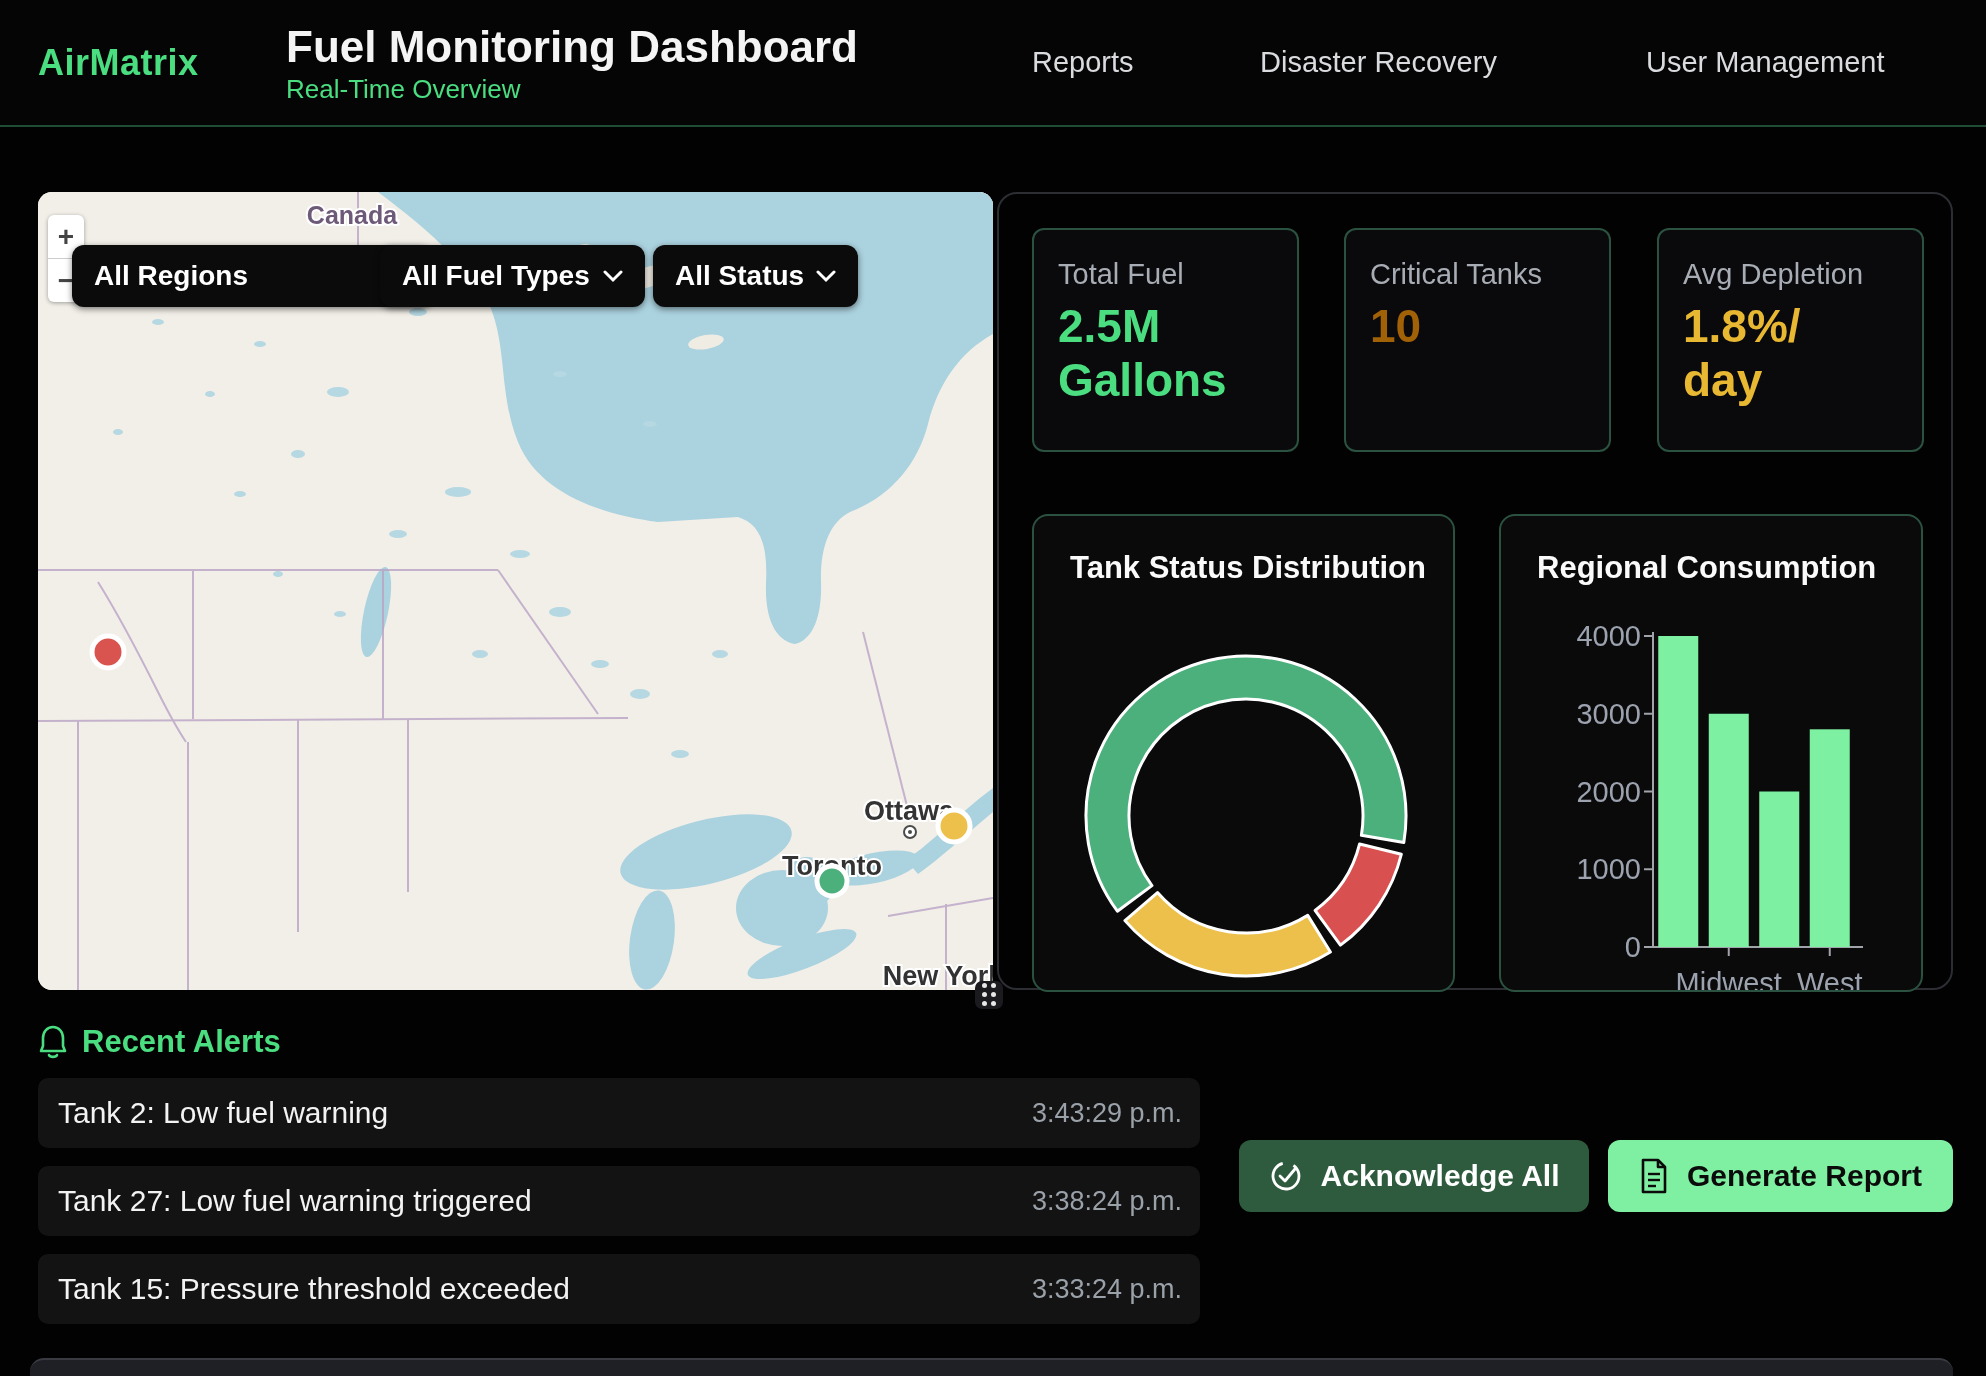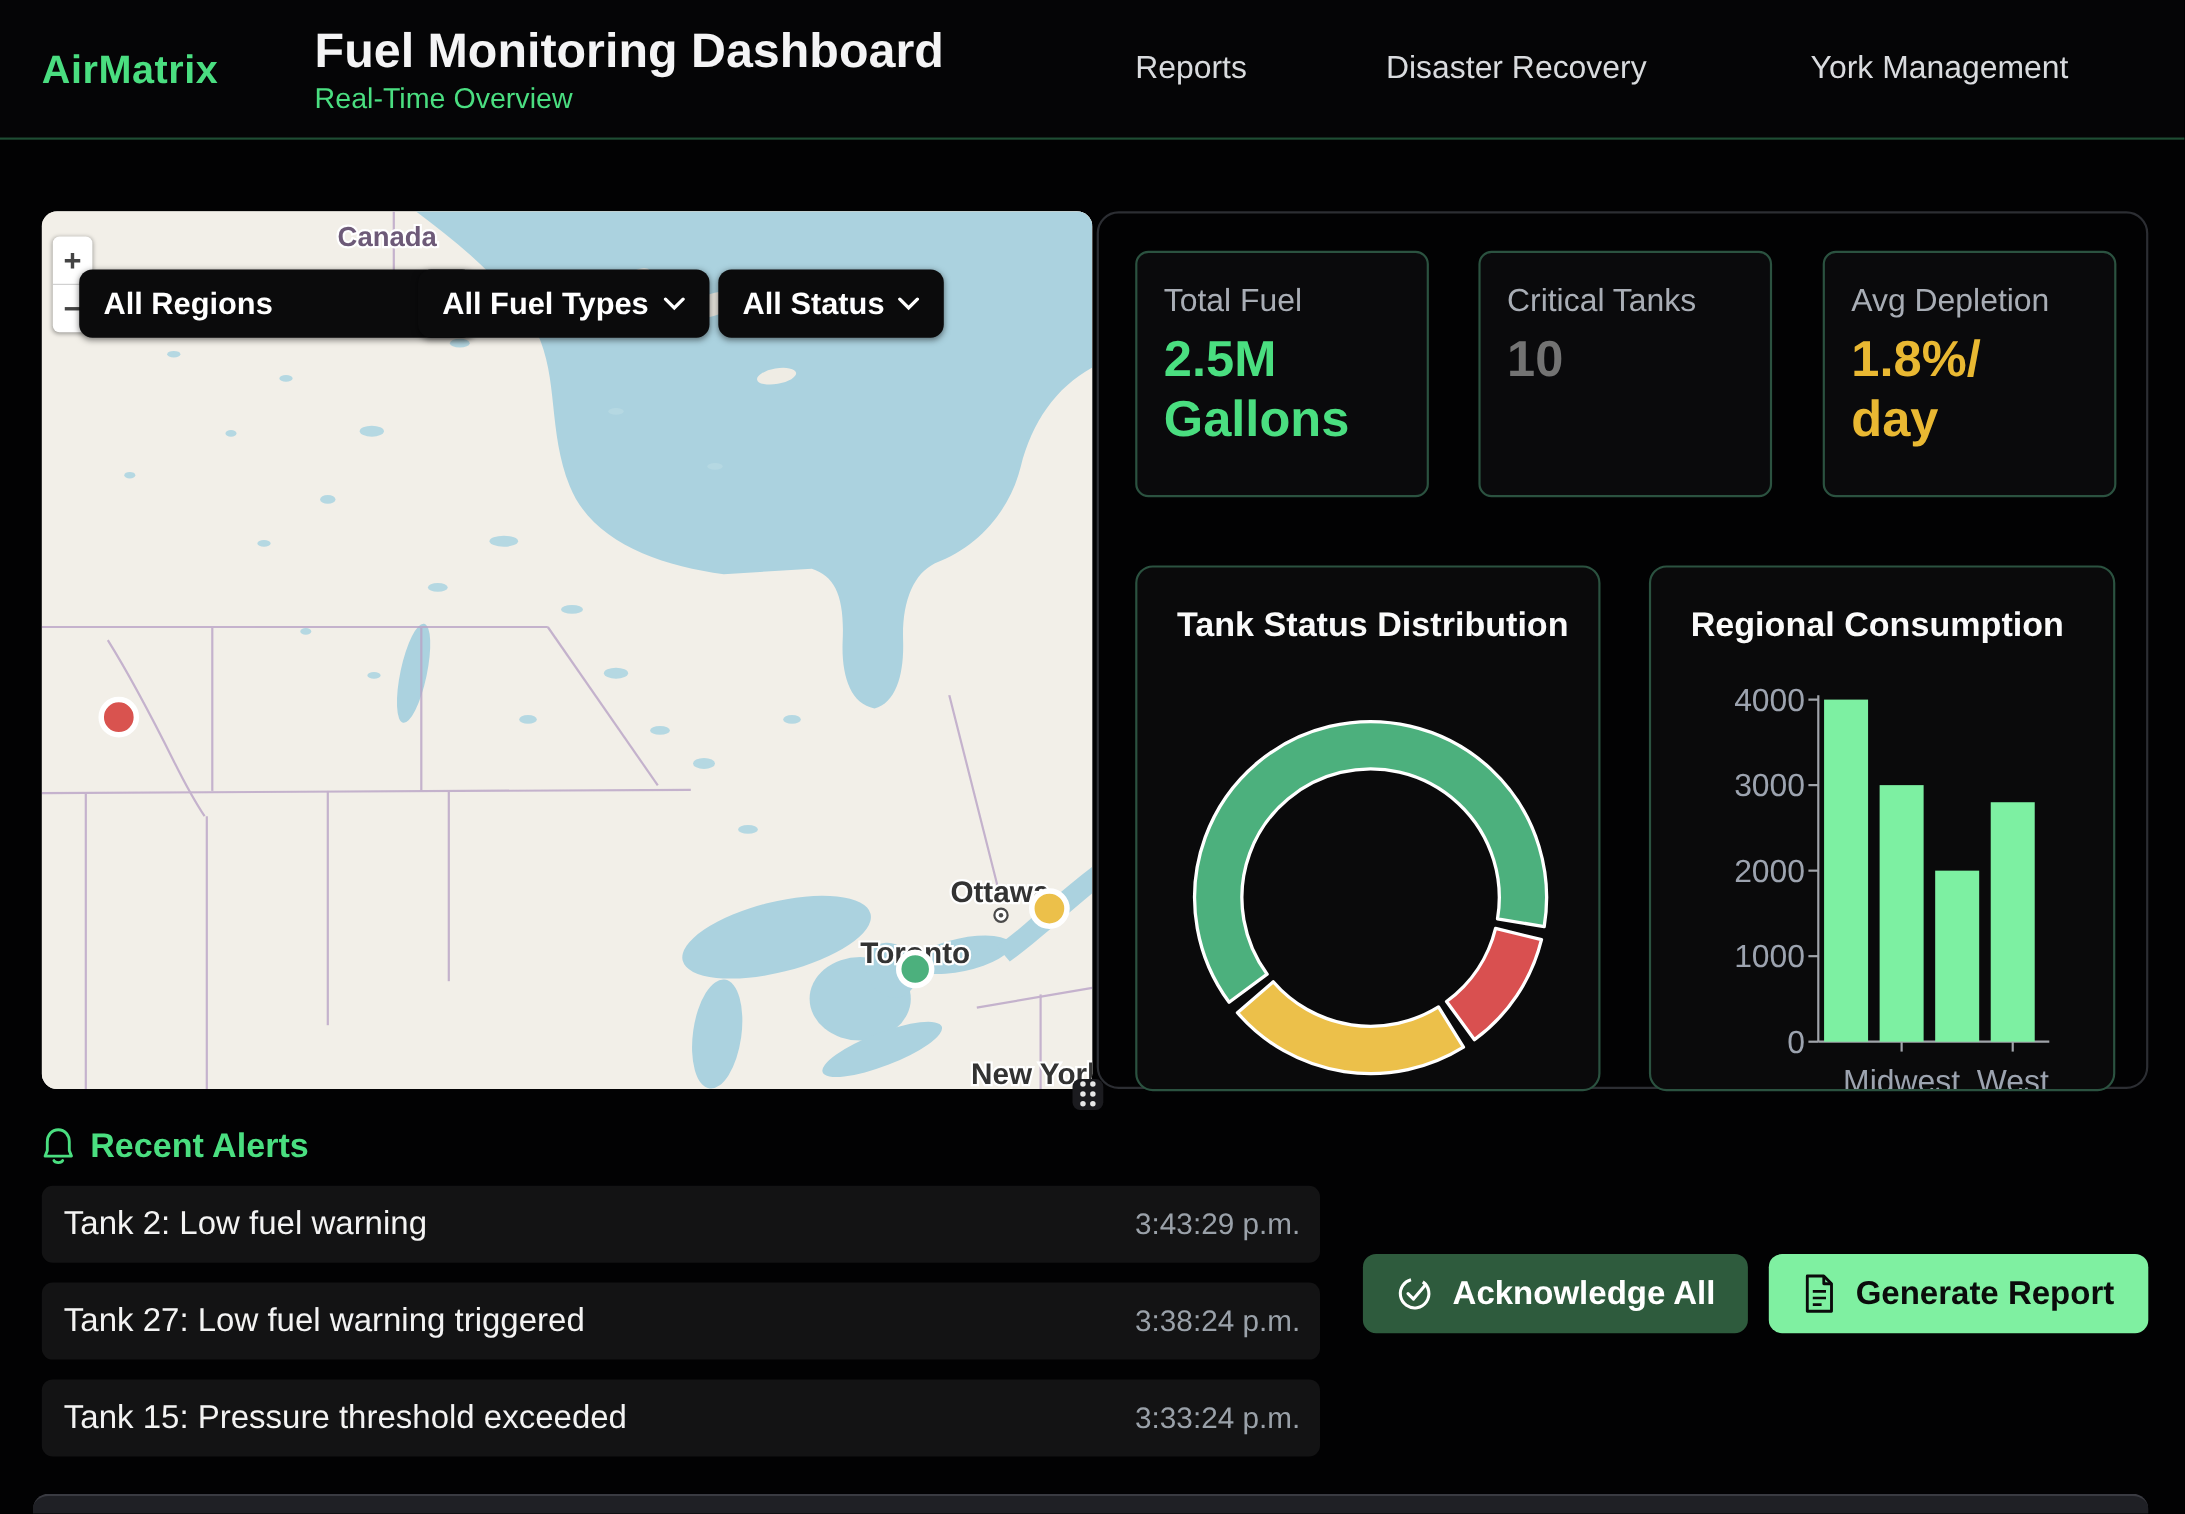--- a/index.html
+++ b/index.html
@@ -64,21 +64,21 @@
 </style>
 </head>
 <body>
 
 <div class="abs header">
   <div class="abs brand">AirMatrix</div>
   <div class="abs page-title">Fuel Monitoring Dashboard</div>
   <div class="abs page-subtitle">Real-Time Overview</div>
   <div class="abs nav-item" style="left:1032px">Reports</div>
   <div class="abs nav-item" style="left:1260px">Disaster Recovery</div>
-  <div class="abs nav-item" style="left:1646px">York Management</div>
+  <div class="abs nav-item" style="left:1646px">User Management</div>
 </div>
 
 <div class="abs map-panel">
   <svg width="955" height="798" viewBox="0 0 955 798">
     <rect x="0" y="0" width="955" height="798" fill="#f2efe8"></rect>
 
     <path d="M340,0 C380,30 420,62 450,110 C470,152 460,200 480,250
       C500,300 560,322 620,330 L700,325 C722,332 730,352 728,392 C727,422 735,448 757,452
       C777,447 784,420 783,390 C782,355 792,330 812,320 C852,305 880,272 890,232
       C900,192 922,160 955,142 L955,0 Z" fill="#abd2df"></path>
@@ -184,21 +184,21 @@
 
 <div class="abs right-panel">
   <div class="abs stat-card" style="left:33px">
     <div class="stat-label">Total Fuel</div>
     <div class="stat-value" style="color:#4ade80">
       <span>2.5M</span><br><span>Gallons</span>
     </div>
   </div>
   <div class="abs stat-card" style="left:345px">
     <div class="stat-label">Critical Tanks</div>
-    <div class="stat-value" style="color:#737373">
+    <div class="stat-value" style="color:#a16207">
       <span>10</span>
     </div>
   </div>
   <div class="abs stat-card" style="left:658px">
     <div class="stat-label">Avg Depletion</div>
     <div class="stat-value" style="color:#e9b832">
       <span>1.8%/</span><br><span>day</span>
     </div>
   </div>
 

